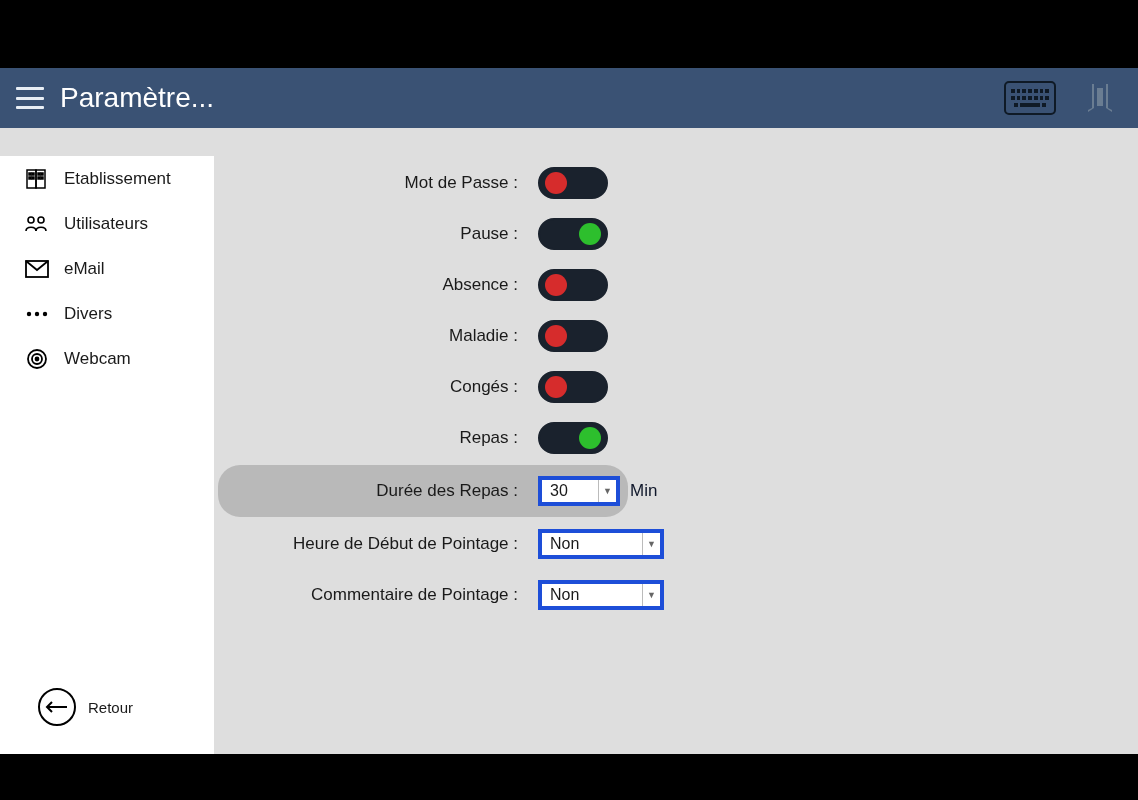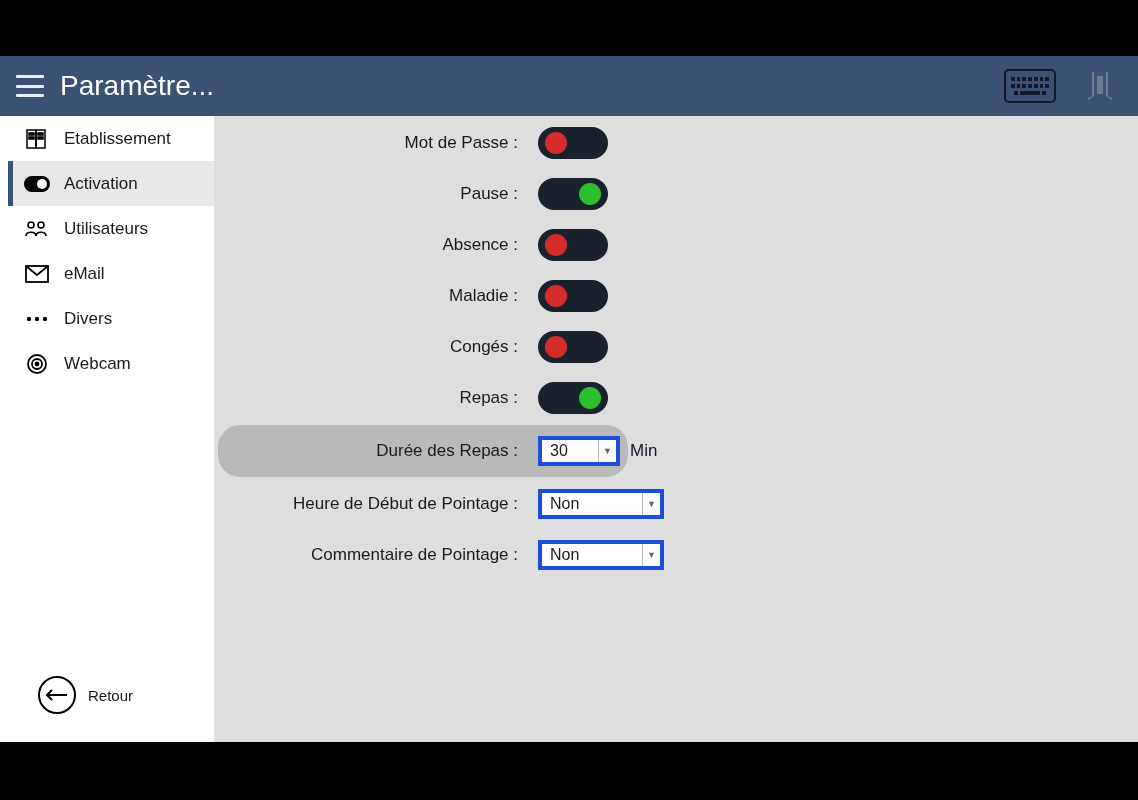--- a/index.html
+++ b/index.html
@@ -1,25 +1,26 @@
 <!DOCTYPE html>
 <html><head>
   <meta charset="utf-8">
   <style>
     * { box-sizing: border-box; margin: 0; padding: 0; }
     html, body { width: 1138px; height: 800px; font-family: "Segoe UI", Arial, sans-serif; background: #000; overflow: hidden; }
     .app-window {
       position: absolute;
-      top: 56px;
+      top: 68px;
       left: 0;
       width: 1138px;
       height: 686px;
       background: #dedede;
       display: flex;
       flex-direction: column;
+      gap: 28px;
     }
     .header {
       height: 60px;
       background: #3a5274;
       display: flex;
       align-items: center;
       padding: 0 16px;
       position: relative;
     }
     .hamburger {
@@ -278,29 +279,20 @@
               <rect x="7" y="9" width="2" height="2" fill="#000"></rect>
             <rect x="13" y="5" width="2" height="2" fill="#000"></rect>
               <rect x="16" y="5" width="2" height="2" fill="#000"></rect>
             <rect x="13" y="9" width="2" height="2" fill="#000"></rect>
               <rect x="16" y="9" width="2" height="2" fill="#000"></rect>
           </svg>
         </span>
         <span>Etablissement</span>
       </div>
 
-      <div class="sidebar-item active">
-        <span class="sidebar-icon">
-          <svg width="26" height="16" viewBox="0 0 26 16">
-            <rect x="0" y="0" width="26" height="16" rx="8" fill="#000"></rect>
-            <circle cx="18" cy="8" r="5" fill="#fff"></circle>
-          </svg>
-        </span>
-        <span>Activation</span>
-      </div>
 
       <div class="sidebar-item">
         <span class="sidebar-icon">
           <svg width="26" height="18" viewBox="0 0 26 18" fill="none" stroke="#000" stroke-width="1.6">
             <circle cx="7" cy="5" r="3"></circle>
               <path d="M2 16 C2 11 12 11 12 16"></path>
             <circle cx="17" cy="5" r="3"></circle>
               <path d="M12 16 C12 11 22 11 22 16"></path>
           </svg>
         </span>

